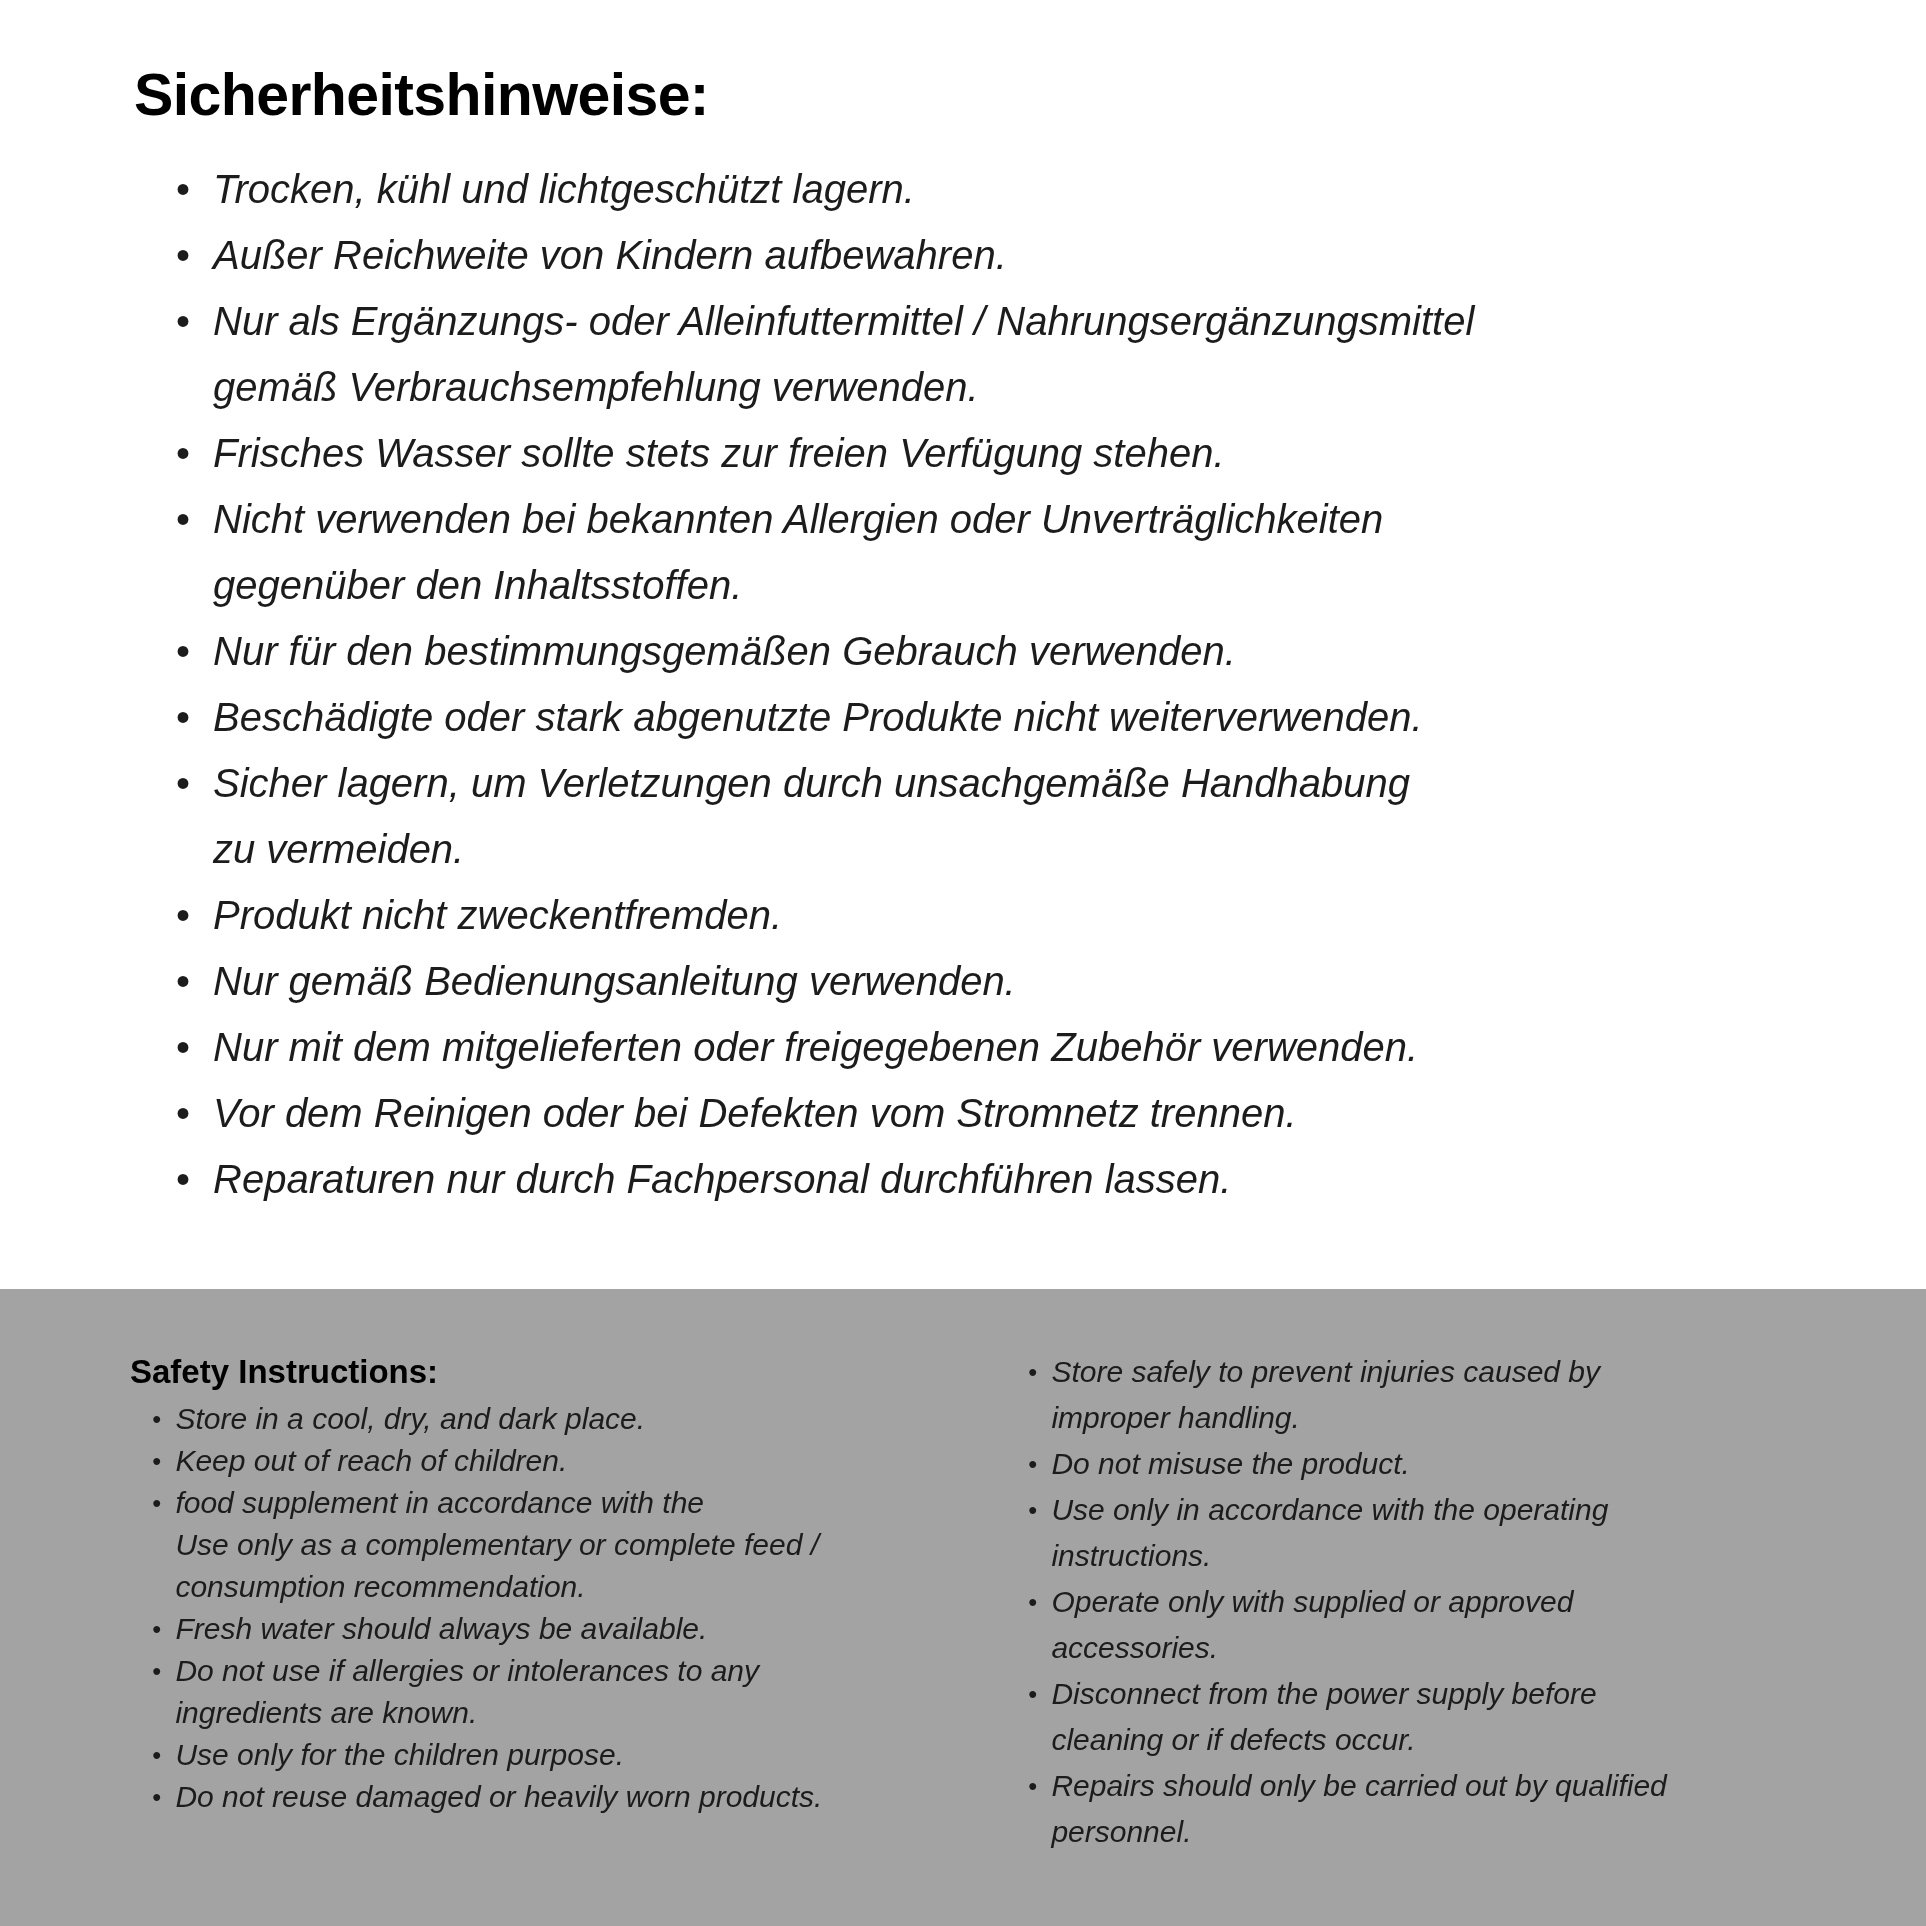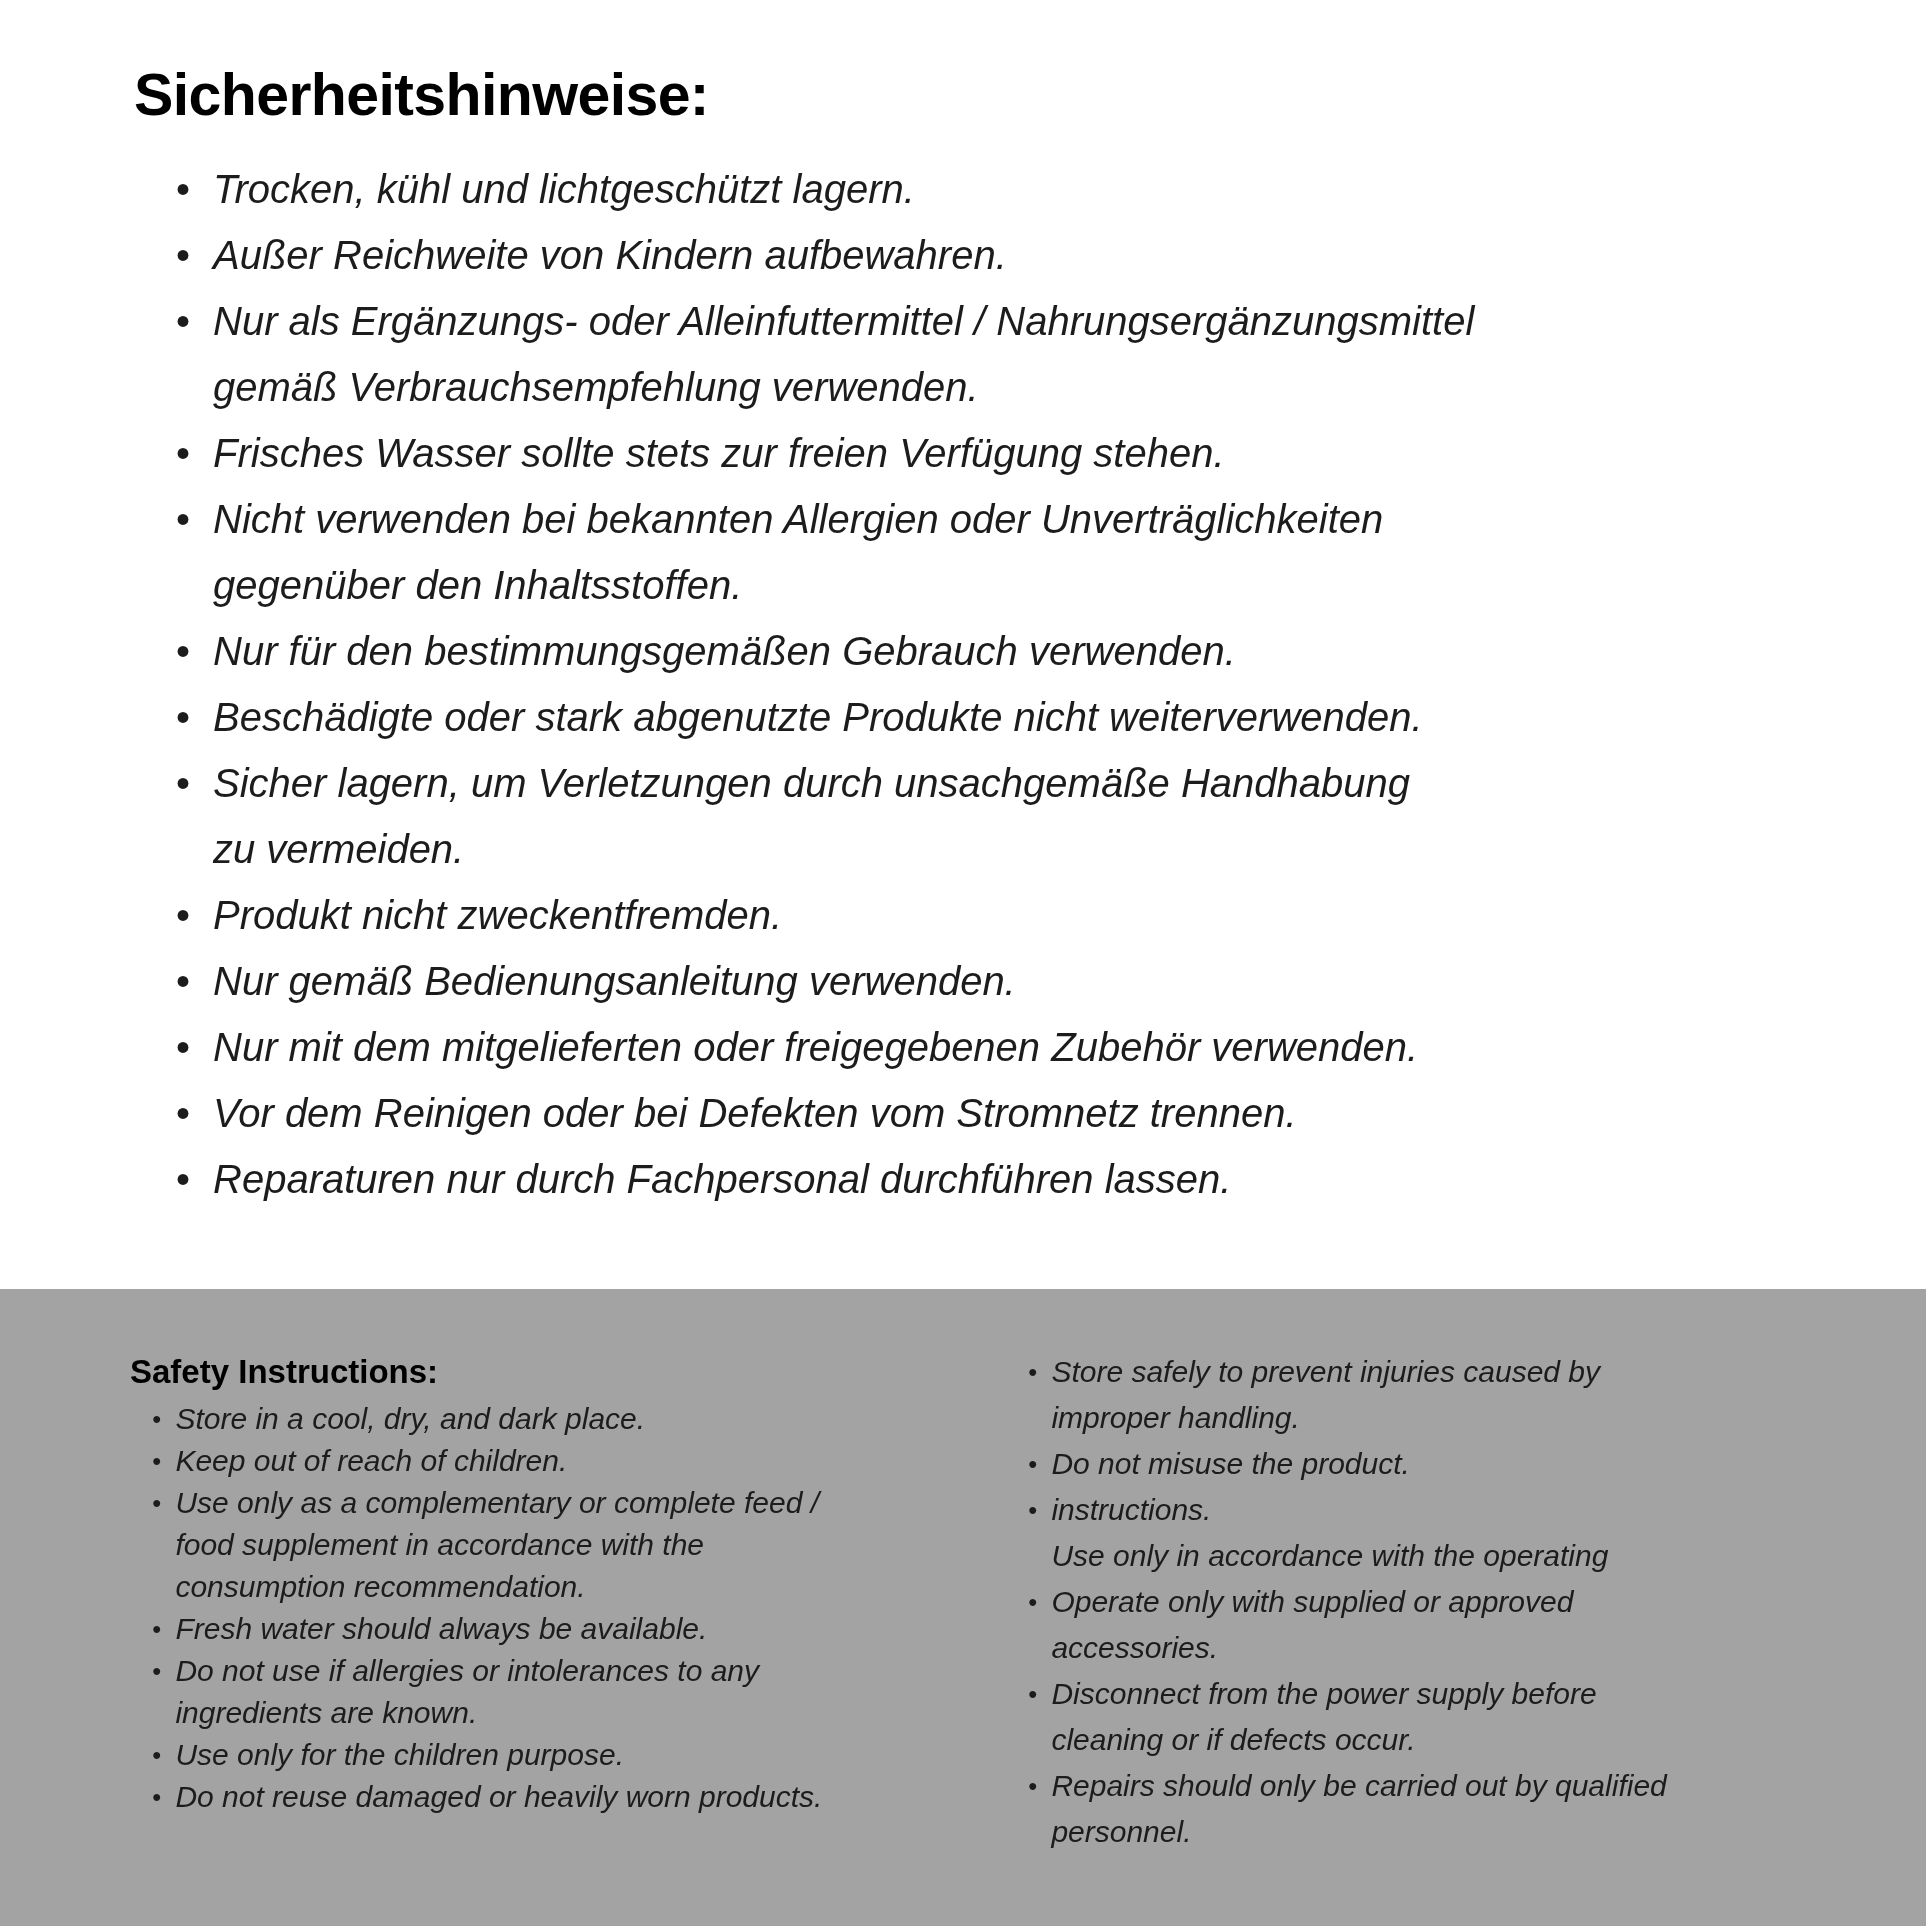--- a/index.html
+++ b/index.html
@@ -163,22 +163,22 @@
       <li>
         <span class="dot">•</span>
         <span class="ln">Store in a cool, dry, and dark place.</span>
       </li>
       <li>
         <span class="dot">•</span>
         <span class="ln">Keep out of reach of children.</span>
       </li>
       <li>
         <span class="dot">•</span>
+        <span class="ln">food supplement in accordance with the</span>
         <span class="ln">Use only as a complementary or complete feed /</span>
-        <span class="ln">food supplement in accordance with the</span>
         <span class="ln">consumption recommendation.</span>
       </li>
       <li>
         <span class="dot">•</span>
         <span class="ln">Fresh water should always be available.</span>
       </li>
       <li>
         <span class="dot">•</span>
         <span class="ln">Do not use if allergies or intolerances to any</span>
         <span class="ln">ingredients are known.</span>
@@ -198,22 +198,22 @@
         <span class="dot">•</span>
         <span class="ln">Store safely to prevent injuries caused by</span>
         <span class="ln">improper handling.</span>
       </li>
       <li>
         <span class="dot">•</span>
         <span class="ln">Do not misuse the product.</span>
       </li>
       <li>
         <span class="dot">•</span>
+        <span class="ln">Use only in accordance with the operating</span>
         <span class="ln">instructions.</span>
-        <span class="ln">Use only in accordance with the operating</span>
       </li>
       <li>
         <span class="dot">•</span>
         <span class="ln">Operate only with supplied or approved</span>
         <span class="ln">accessories.</span>
       </li>
       <li>
         <span class="dot">•</span>
         <span class="ln">Disconnect from the power supply before</span>
         <span class="ln">cleaning or if defects occur.</span>

